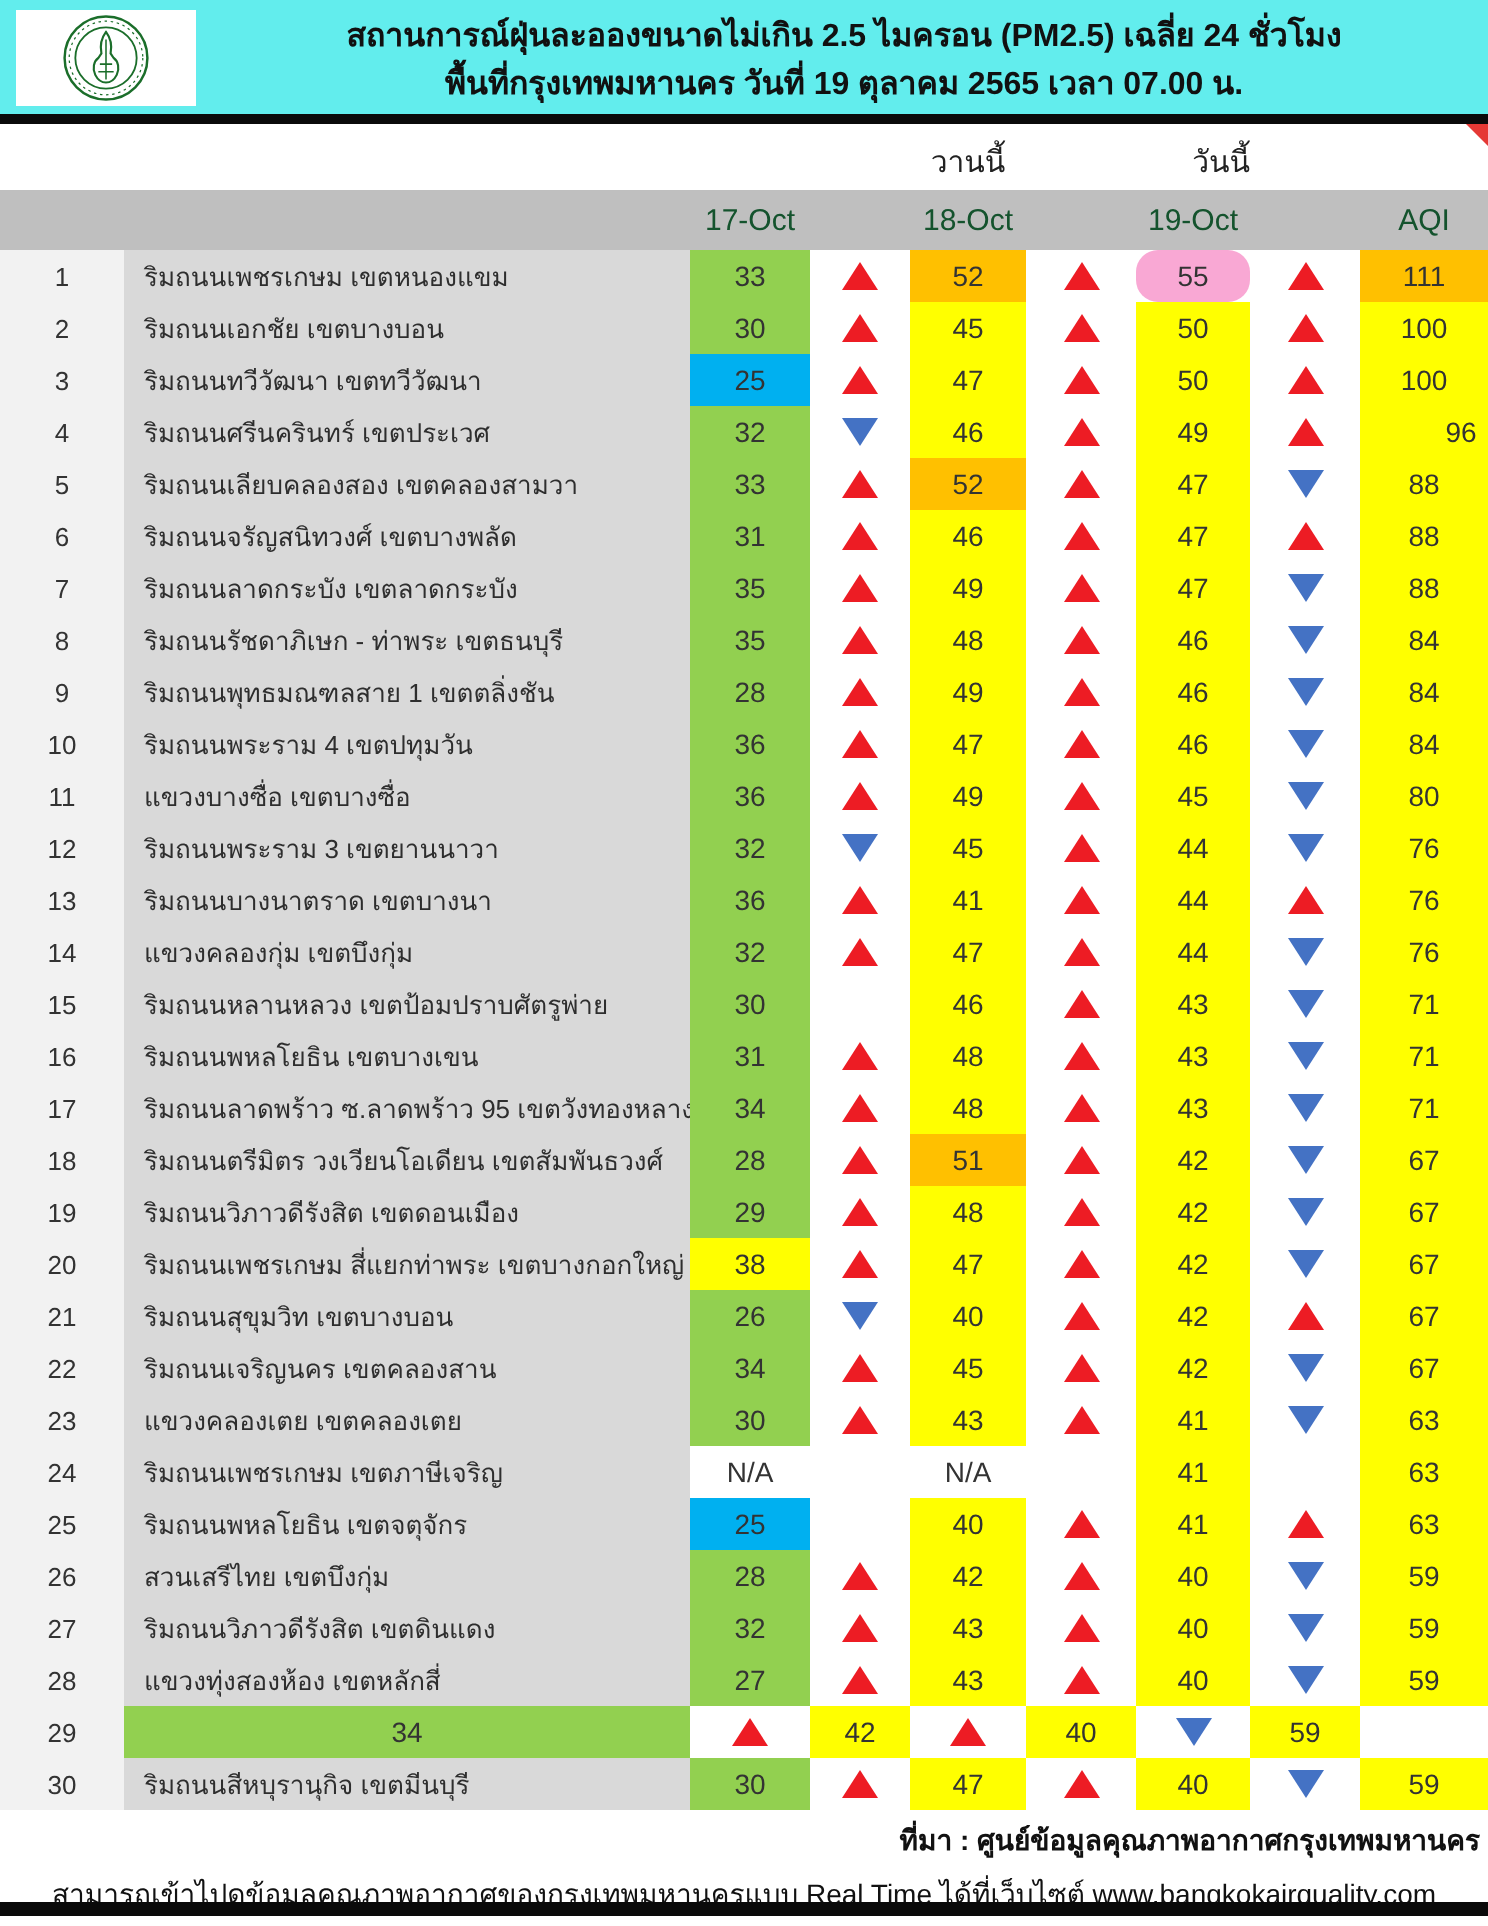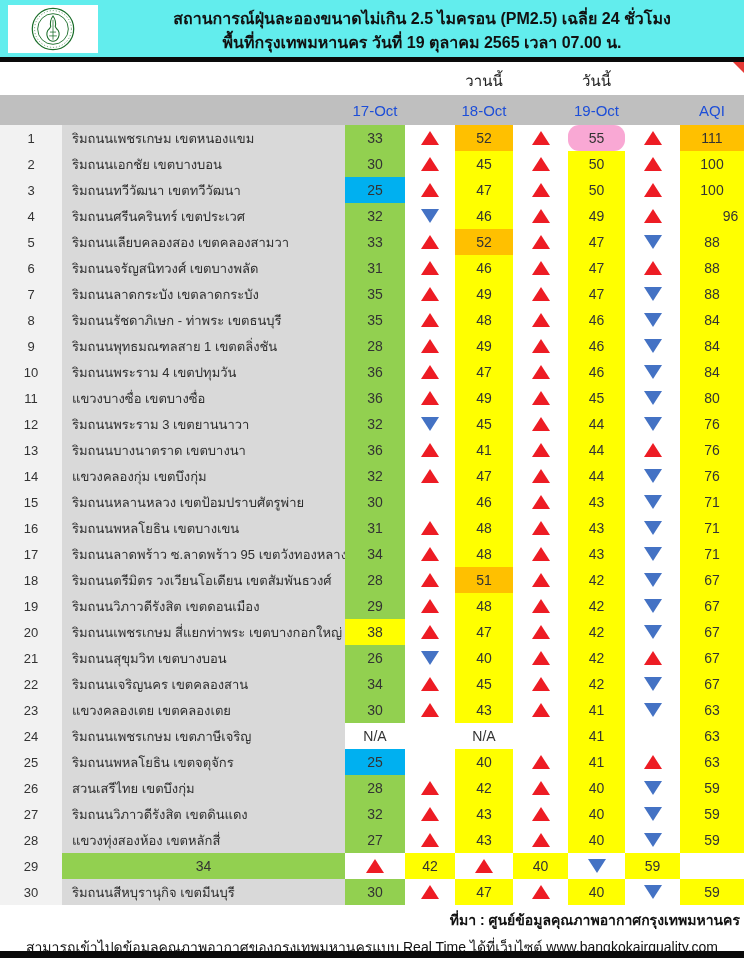--- a/index.html
+++ b/index.html
@@ -16,27 +16,27 @@
   .titles{flex:1;margin-left:100px;text-align:center;padding-top:4px;}
   .title-line{font-weight:bold;font-size:16px;color:#111;line-height:24px;}
   .black-bar{height:5px;background:#0a0a0a;}
 
   
   .grid9{display:grid;grid-template-columns:62px 283px 60px 50px 58px 55px 57px 55px 64px;}
 
   .subhead{height:33px;background:#fff;position:relative;align-items:center;}
   .subhead .dlabel{font-size:15px;color:#222;text-align:center;align-self:end;padding-bottom:2px;}
   .subhead .y{grid-column:5;}
-  .subhead .t{grid-column:7;}
+  .subhead .t{grid-column:7;text-align:right;}
   .corner-marker{position:absolute;top:0;right:0;width:0;height:0;
     border-top:11px solid #E53935;border-left:11px solid transparent;}
 
   .colhead{height:30px;background:var(--colhead);align-items:center;}
   .colhead .station-h{grid-column:1/3;font-weight:bold;font-size:16px;color:#000;padding-left:8px;}
-  .colhead .dh{font-size:15px;color:#1d4ed8;text-align:center;}
+  .colhead .dh{font-size:15px;color:#14532d;text-align:center;}
   .colhead .c3{grid-column:3}.colhead .c5{grid-column:5}.colhead .c7{grid-column:7}.colhead .c9{grid-column:9}
 
   
   .trow{height:26px;align-items:stretch;}
   .cell{display:flex;align-items:center;justify-content:center;font-size:14px;}
   .cell.num{background:var(--numcol);font-size:13px;color:#333;}
   .cell.station{background:var(--station);justify-content:flex-start;padding-left:10px;font-size:13px;color:#2e2e2e;
     white-space:nowrap;overflow:hidden;}
   .cell.val{color:#333;}
   .cell.arrow{background:#fff;}

